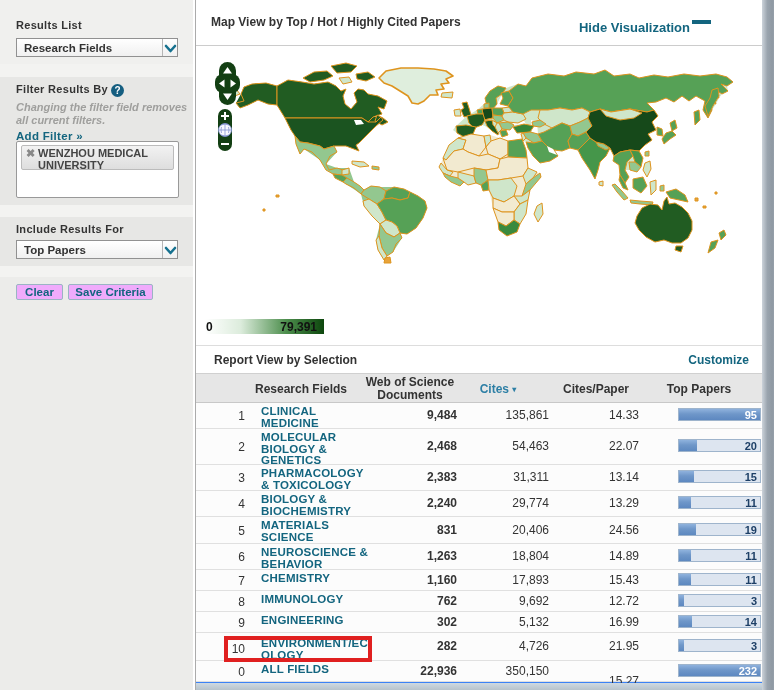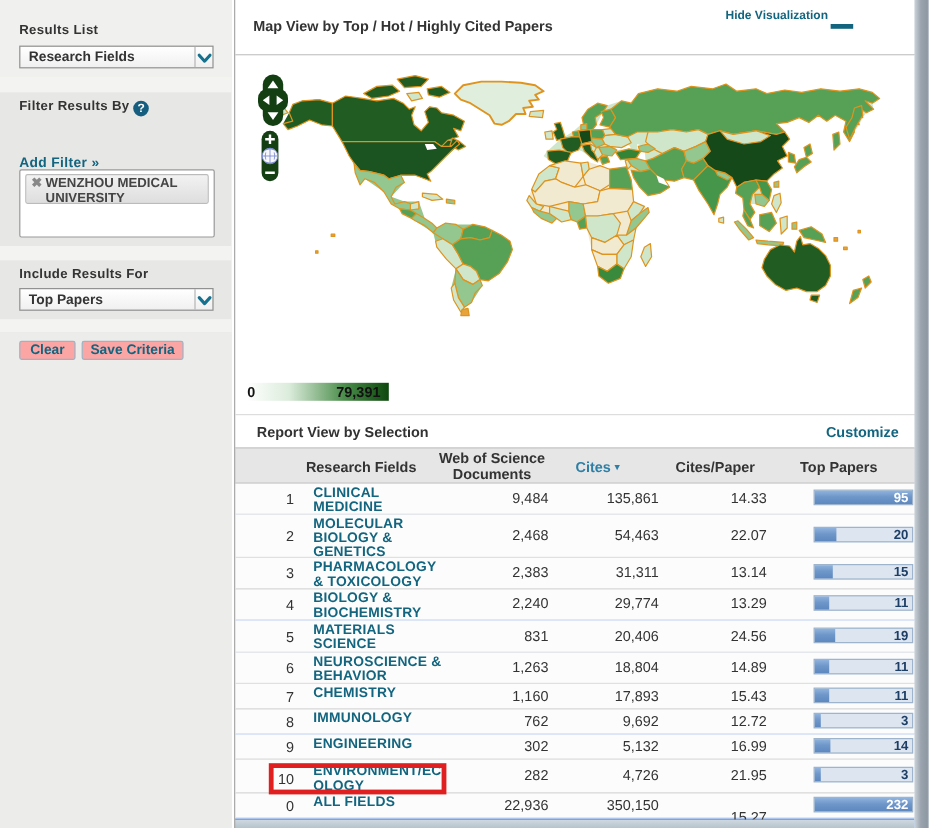--- a/index.html
+++ b/index.html
@@ -24,47 +24,47 @@
   background:#155e80; color:#fff; font-size:10px; font-weight:bold; text-align:center; line-height:13px; }
 .sb-italic { position:absolute; left:16px; font-size:11px; font-style:italic; font-weight:bold;
   color:#9f9f9d; line-height:12.5px; }
 .teal-link { color:#13657f; font-weight:bold; }
 #filterbox { position:absolute; left:16px; top:141px; width:163px; height:57px; background:#fff;
   border:1px solid #999; border-radius:2px; }
 #filtertag { position:absolute; left:4px; top:3px; width:153px; height:25px;
   background:linear-gradient(#f2f2f2,#dedede); border:1px solid #bbb; border-radius:2px;
   font-size:11px; font-weight:bold; color:#444; line-height:12px; padding:1px 2px 0 16px; }
 #filtertag .x { position:absolute; left:4px; top:1px; color:#888; font-size:11px; }
-.btn { position:absolute; height:16px; background:#fca5a5; border:1px solid #9bb4c4;
+.btn { position:absolute; height:16px; background:#f0abfc; border:1px solid #9bb4c4;
   border-radius:2px; font-size:11.5px; font-weight:bold; color:#13657f; text-align:center; }
 
 
 #content { position:absolute; left:196px; top:0; width:566px; height:690px; background:#3b82f6; }
 #maphead { position:absolute; left:0; top:0; width:567px; height:46px; background:#fff;
   border-bottom:1px solid #ccc; }
 #maphead .t { position:absolute; left:15px; top:15px; font-size:12px; font-weight:bold; color:#333; }
-#maphead .r { position:absolute; right:73px; top:8px; font-size:10px; font-weight:bold; color:#13657f; }
+#maphead .r { position:absolute; right:73px; top:20px; font-size:13px; font-weight:bold; color:#13657f; }
 #mapwrap { position:absolute; left:0; top:46px; width:567px; height:299px; background:#fff; }
 #rephead { position:absolute; left:0; top:345px; width:567px; height:28px; background:#fff;
   border-top:1px solid #ddd; }
 #rephead .t { position:absolute; left:18px; top:7px; font-size:12px; font-weight:bold; color:#333; }
 #rephead .r { position:absolute; right:14px; top:7px; font-size:12px; font-weight:bold; color:#13657f; }
 
 
 #tbl { position:absolute; left:0; top:373px; width:567px; }
 .hdr { position:absolute; left:0; top:0; width:567px; height:30px; background:#e6e6e6;
   border-top:1px solid #d0d0d0; border-bottom:1px solid #c8c8c8; font-size:12px; font-weight:bold; color:#333; }
 .hc { position:absolute; text-align:center; line-height:13px; }
 .row { position:absolute; left:0; width:567px; background:#fcfcfc; border-bottom:1px solid #e0e0e0;
   font-size:11px; color:#333; }
 .rank { position:absolute; left:20px; width:29px; text-align:right; font-size:12px; color:#333; }
 .fld { position:absolute; left:65px; width:112px; font-size:11.5px; font-weight:bold; color:#13657f;
   line-height:11.5px; letter-spacing:0.2px; white-space:nowrap; }
 .num { position:absolute; text-align:right; font-size:12px; color:#333; }
-.n1 { left:170px; width:91px; }
+.n1 { left:170px; width:91px;font-weight:bold; }
 .n2 { left:266px; width:87px; }
 .n3 { left:356px; width:87px; }
 .bar { position:absolute; left:482px; width:83px; height:13px; background:#dde5f0;
   border:1px solid #9eb4cc; }
 .fill { position:absolute; left:0; top:0; height:11px;
   background:linear-gradient(#8fb2dd,#6f97c9 45%,#5d88c0); }
 .bv { position:absolute; right:3px; top:0px; font-size:11px; font-weight:bold; color:#1d3f66; line-height:12px; }
 .bv.w { color:#fff; }
 #redbox { position:absolute; left:28px; top:263px; width:148px; height:26px; border:4px solid #e02020; }
 #botstrip { position:absolute; left:0px; top:683px; width:566px; height:7px;
@@ -88,20 +88,21 @@
     <div class="sb-title" style="left:16px;top:19px;">Results List</div>
     <div class="dropdown" style="top:38px;">
       <span class="dd-txt">Research Fields</span>
       <span class="dd-arr">
           <svg width="13" height="11" viewBox="0 0 13 11">
             <path d="M2 3 L6.5 8 L11 3" fill="none" stroke="#16718f" stroke-width="2.6" stroke-linecap="round" stroke-linejoin="round"></path>
           </svg>
         </span>
     </div>
     <div class="sb-title" style="left:16px;top:83px;">Filter Results By <span class="q-icon" style="position:relative;top:1px;">?</span></div>
+    <div class="sb-italic" style="top:101px;">Changing the filter field removes<br>all current filters.</div>
     <div class="sb-title teal-link" style="left:16px;top:130px;font-size:11.5px;">Add Filter »</div>
     <div id="filterbox">
       <div id="filtertag"><span class="x">✖</span>WENZHOU MEDICAL UNIVERSITY</div>
     </div>
     <div class="sb-title" style="left:16px;top:223px;">Include Results For</div>
     <div class="dropdown" style="top:240px;">
       <span class="dd-txt">Top Papers</span>
       <span class="dd-arr">
           <svg width="13" height="11" viewBox="0 0 13 11">
             <path d="M2 3 L6.5 8 L11 3" fill="none" stroke="#16718f" stroke-width="2.6" stroke-linecap="round" stroke-linejoin="round"></path>

